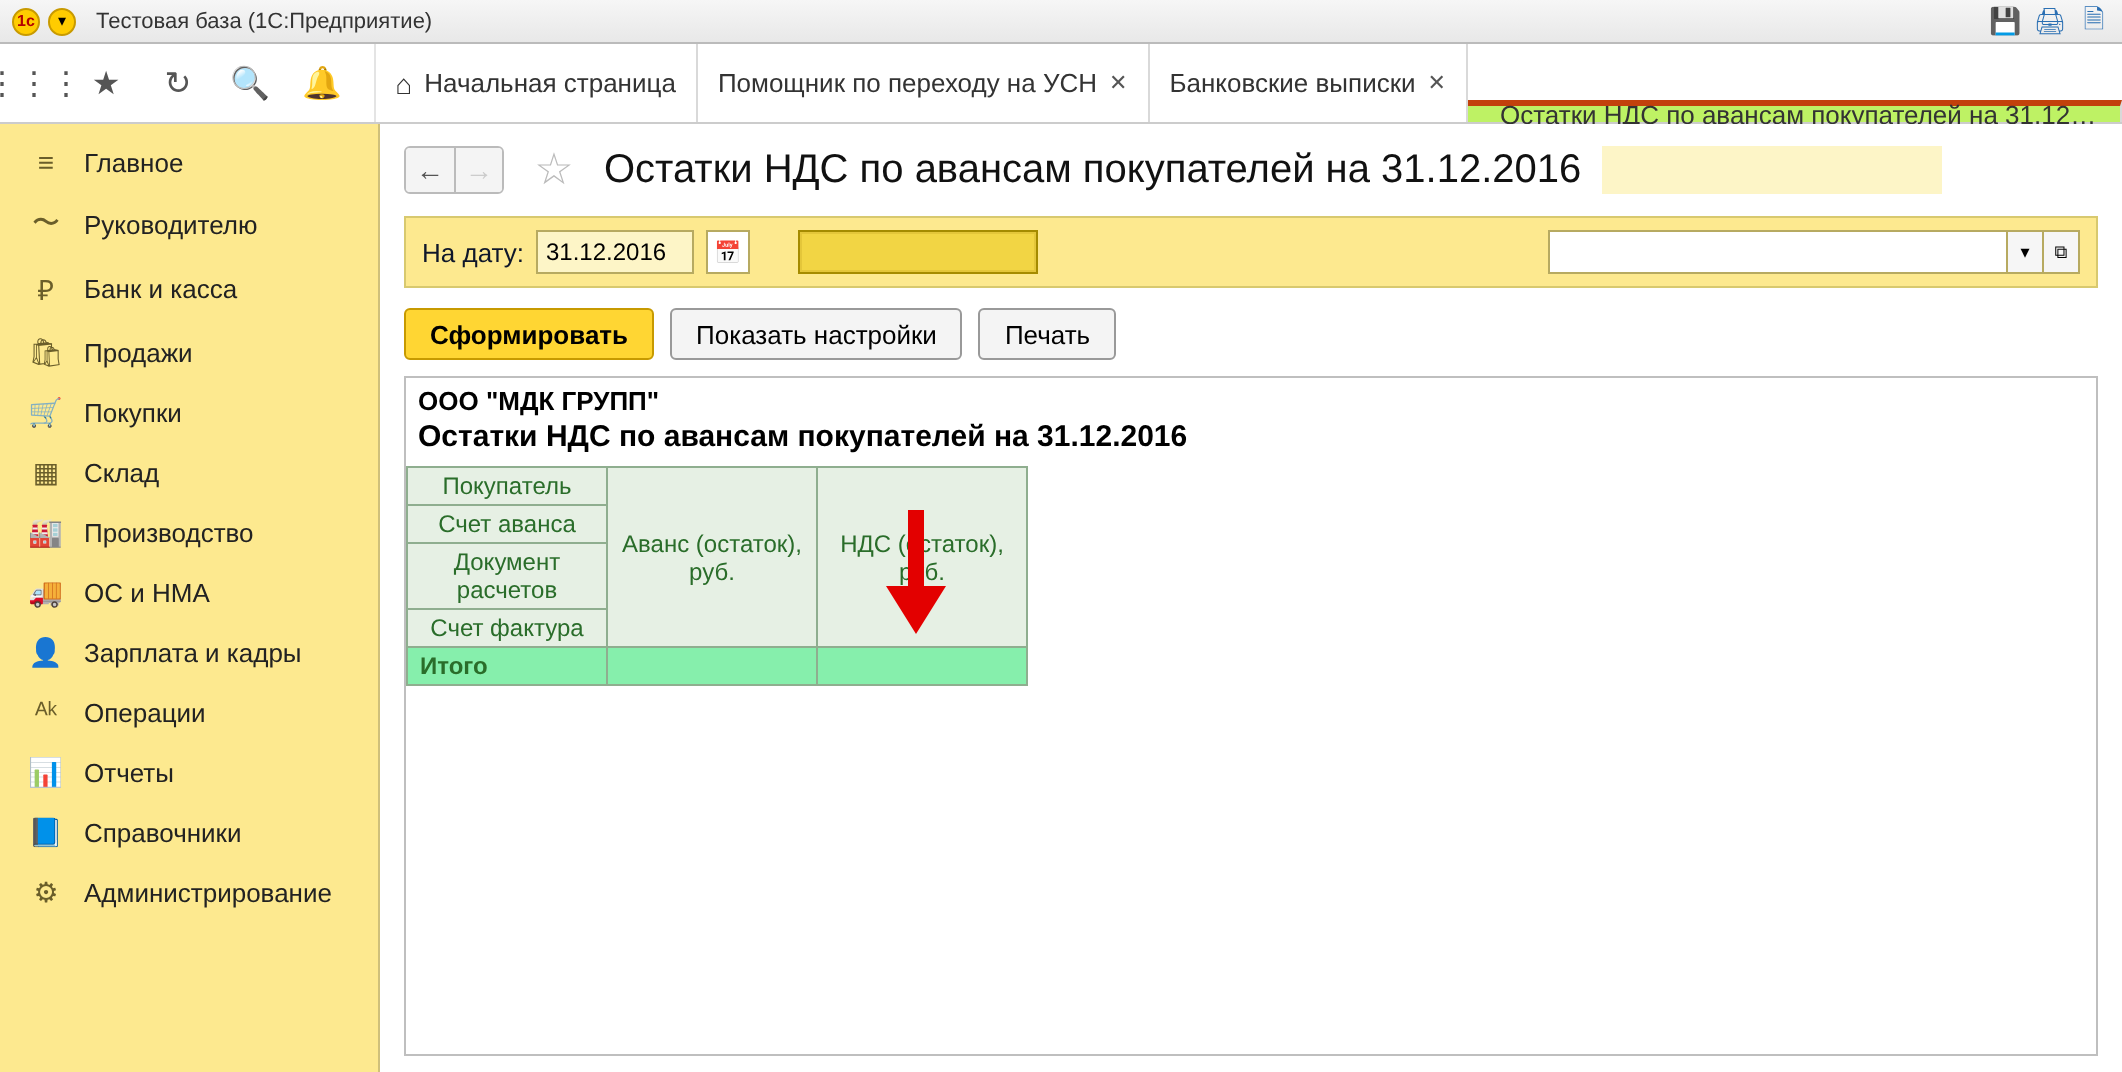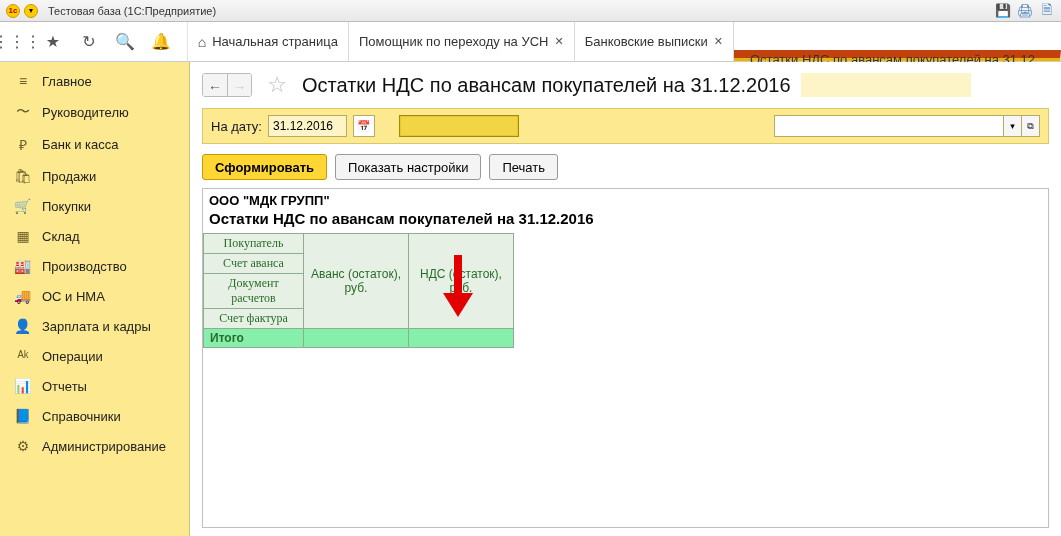--- a/index.html
+++ b/index.html
@@ -14,21 +14,21 @@
     .tb-right { margin-left: auto; display: flex; gap: 6px; }
     .tb-icon { width: 16px; height: 16px; display: inline-flex; align-items: center; justify-content: center; color: #2a6fb3; font-size: 13px; }
 
     .topbar { height: 40px; background: #fff; border-bottom: 1px solid #ccc; display: flex; align-items: stretch; }
     .topbar-left { width: 190px; display: flex; align-items: center; padding: 0 6px; gap: 14px; border-right: 1px solid #e4e4e4; background: #fff; }
     .tl-icon { width: 22px; height: 22px; display: inline-flex; align-items: center; justify-content: center; color: #555; font-size: 16px; }
     .tabs { flex: 1; display: flex; align-items: stretch; }
     .tab { display: flex; align-items: center; gap: 6px; padding: 0 10px; border-right: 1px solid #d9d9d9; color: #333; font-size: 13px; white-space: nowrap; }
     .tab.home .home-icon { font-size: 14px; color: #333; }
     .tab .close { color: #555; font-size: 11px; }
-    .tab.active { background: #eab308; border-top: 8px solid #c2410c; margin-top: 28px; }
+    .tab.active { background: #bef264; border-top: 3px solid #c2410c; margin-top: 28px; }
     .tab > span:nth-child(2) { max-width: 300px; overflow: hidden; text-overflow: ellipsis; }
 
     .main { display: flex; height: calc(536px - 22px - 40px); }
     .sidebar { width: 190px; background: #fde98f; border-right: 1px solid #cfc07a; padding-top: 4px; }
     .side-item { display: flex; align-items: center; gap: 10px; padding: 7px 10px 7px 14px; color: #222; font-size: 13px; cursor: pointer; }
     .side-icon { width: 18px; text-align: center; color: #6a5e2a; font-size: 14px; }
 
     .content { flex: 1; background: #fff; padding: 0; overflow: hidden; }
 
     .head-row { display: flex; align-items: center; gap: 6px; padding: 10px 12px 8px; }
@@ -54,21 +54,21 @@
     .btn.primary { background: #ffd633; border-color: #c79a00; font-weight: bold; }
 
     .report-area { margin: 2px 12px; border: 1px solid #bfbfbf; position: relative; height: 340px; overflow: hidden; }
     .rep-company { font-size: 13px; font-weight: bold; padding: 4px 6px 0; }
     .rep-title { font-size: 15px; font-weight: bold; padding: 2px 6px 6px; }
 
     table.rep { border-collapse: collapse; margin: 0; }
     table.rep th, table.rep td { border: 1px solid #8fae8f; font-size: 12px; padding: 2px 6px; }
     table.rep th { background: #e6f0e4; color: #2a6d2a; font-weight: normal; text-align: center; }
     table.rep td { background: #86efac; color: #2a6d2a; }
-    .rowlabel { width: 100px; font-family: Liberation Serif, serif; }
+    .rowlabel { width: 100px; }
     .colw { width: 105px; }
     .total-row td { font-weight: bold; background: #dceadb; }
 
     .arrow { position: absolute; left: 240px; top: 66px; width: 30px; height: 62px; pointer-events: none; }
   </style>
 </head>
 <body>
 
 <div class="titlebar">
   <div class="tb-left">

